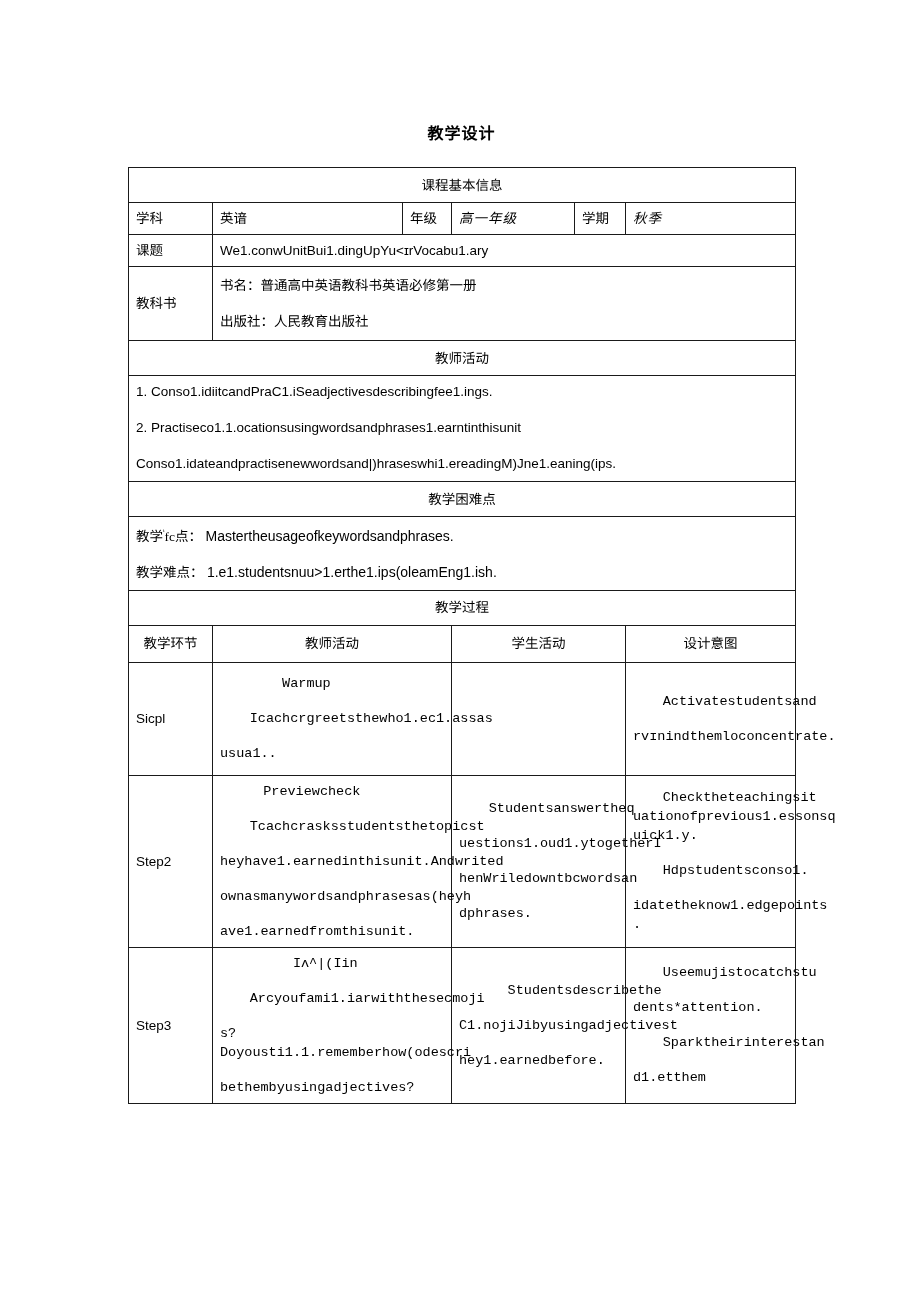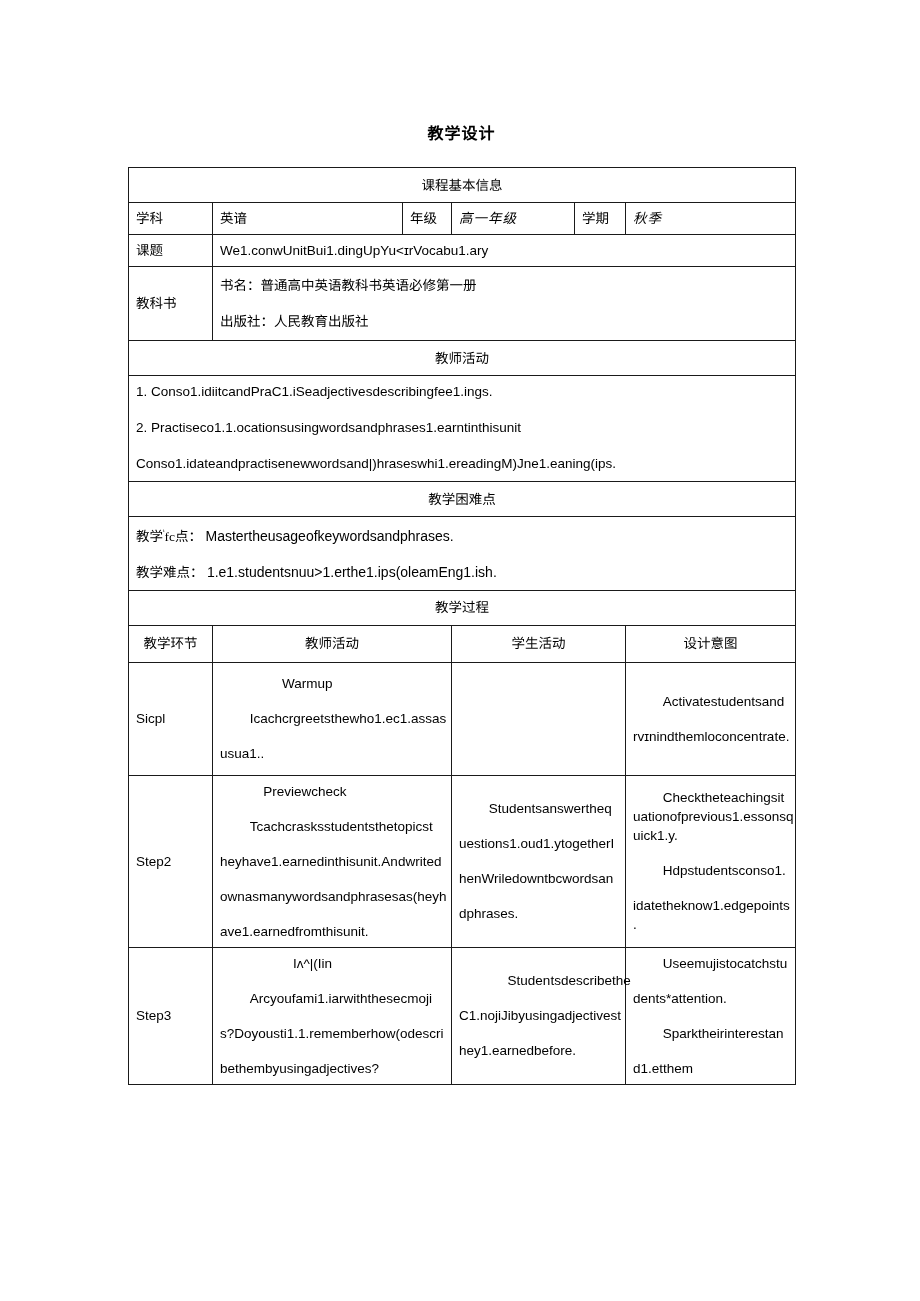--- a/index.html
+++ b/index.html
@@ -130,21 +130,21 @@
 
   .step-label {
     vertical-align: top;
     font-family: "Liberation Sans", "DejaVu Sans", sans-serif;
     font-size: 13px;
     padding-top: 12px;
   }
 
   .proc-cell {
     vertical-align: top;
-    font-family: Liberation Sans, sans-serif;
+    font-family: Liberation Mono, monospace;
     font-size: 12.5px;
     line-height: 16px;
     padding: 10px 4px 10px 4px;
     text-align: justify;
     text-align-last: left;
   }
   .proc-cell p {
     margin: 0 0 16px 0;
     text-indent: 0;
   }

